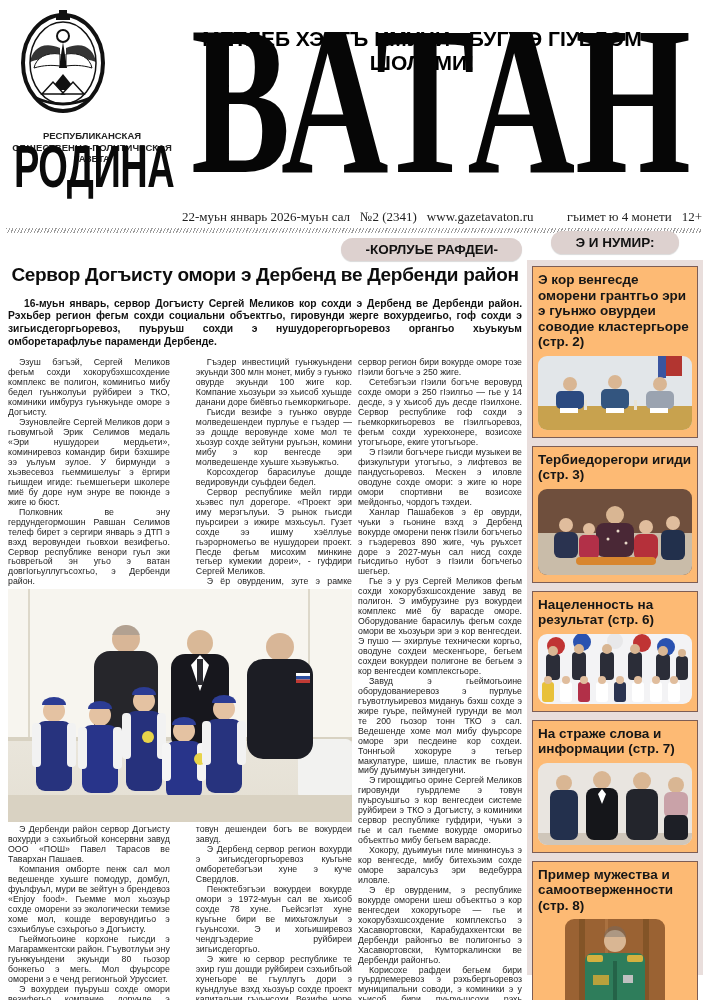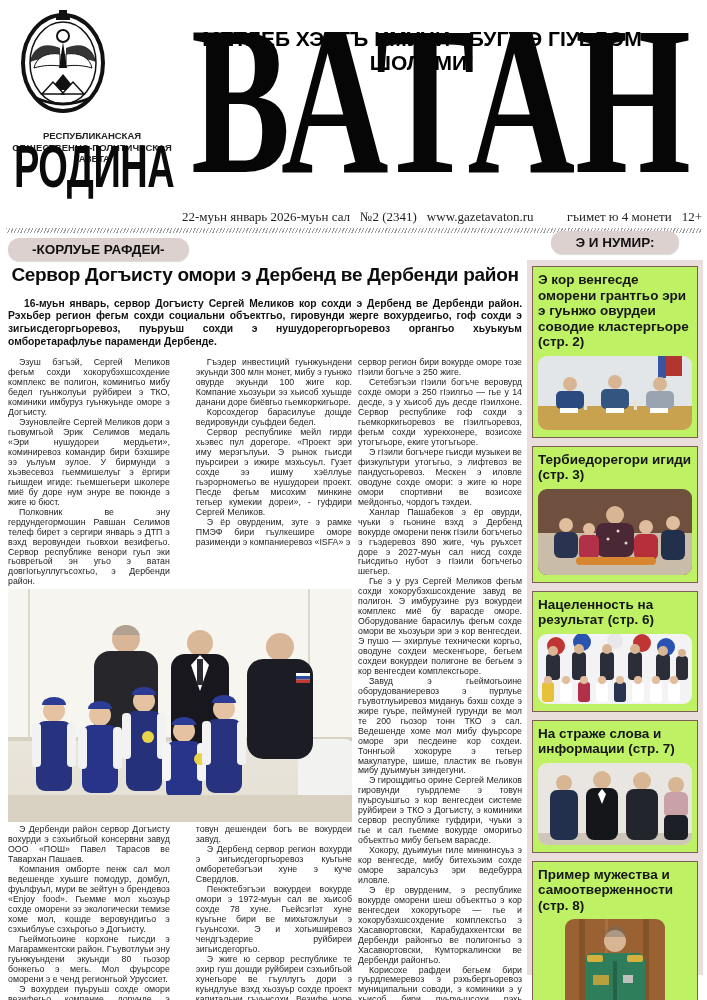--- a/index.html
+++ b/index.html
@@ -20,21 +20,21 @@
          transform:scaleY(1.42);transform-origin:center bottom;color:#060606;}
   .dateline{position:absolute;left:182px;top:209px;width:520px;display:flex;gap:10px;
             font-family:"Liberation Serif",serif;font-size:13px;color:#222;
             white-space:nowrap;}
   .dateline .sp{flex:1;}
   .mastrule{position:absolute;left:6px;top:228px;width:695px;height:5px;
             background:repeating-linear-gradient(115deg,#9d9d9d 0 1px,#ffffff 1px 3px);}
   
   .pill{background:#ddd1cf;border-radius:14px;padding:4px 24px;font-weight:700;
         font-size:13.5px;color:#111;box-shadow:0 1px 1px rgba(0,0,0,0.15);}
-  .pill-left{position:absolute;left:0;top:0;right:0;display:flex;justify-content:flex-start;}
+  .pill-left{position:absolute;left:0;top:0;right:0;display:flex;justify-content:flex-end;}
   
   .content{position:absolute;left:8px;top:238px;width:514px;}
   .headline{margin-top:26px;text-align:center;font-weight:700;font-size:19px;
             letter-spacing:-0.3px;line-height:21px;color:#0d0d0d;}
   .lede{margin-top:6px;font-weight:700;font-size:10.3px;line-height:12.6px;
         text-align:justify;text-indent:16px;color:#111;}
   .article-body{margin-top:5px;display:flex;gap:6px;}
   .leftTwo{width:344px;}
   .twocol{display:flex;gap:6px;}
   .twocol.top{height:229px;overflow:hidden;}
@@ -43,21 +43,21 @@
   .c3{width:164px;}
   .col p{margin:0;font-size:8.8px;line-height:9.95px;text-align:justify;
          text-indent:11px;color:#1d1d1d;}
   .col p.noind{text-indent:0;}
   .photo{width:344px;height:233px;margin:2px 0 3px 0;}
   .photo svg{display:block;}
   
   .pill-right{position:absolute;left:527px;top:231px;width:176px;display:flex;justify-content:center;}
   .sidebar{position:absolute;left:527px;top:260px;width:176px;height:715px;
            background:#e9dedc;padding:0;}
-  .sbox{margin:6px 5px 8px 5px;background:#bef264;border:1px solid #7d5d55;
+  .sbox{margin:6px 5px 8px 5px;background:#fdba74;border:1px solid #7d5d55;
         padding:5px 5px 7px 5px;}
   .sbox .stitle{font-weight:700;font-size:13.5px;line-height:15.5px;color:#161616;}
   .sphoto{margin-top:6px;border-radius:9px;overflow:hidden;}
   .sphoto svg{display:block;}
   .sphoto.center{margin-left:auto;margin-right:auto;}
 </style>
 </head>
 <body>
 
 <div class="page">
@@ -117,20 +117,21 @@
       <div class="leftTwo">
 
         <div class="twocol top">
           <div class="col c1">
             <p>Эзуш бэгъэй, Сергей Меликов фегьм сохди хокорубэхшсохдение комплекс ве полигон, коминигьо мибу бедел гуьнжолуьи руйбиреи э ТКО, коминики имбуруз гуьнжуьнде оморе э Догъисту.</p>
             <p>Эзуновлейге Сергей Меликов дори э гьовумгьой Эрик Селимов медаль «Эри нушудореи мердьети», коминиревоз командир бири бэхшире ээ уьлуьм эулое. У бирмунди э хьэвесевоз гьеммишелуьг э ёргири гьишдеи игиде: гьемшегьери школере миё бу доре нум энуре ве поюнде э жиге ю бюст.</p>
             <p>Полковник ве эну гердундегормошин Равшан Селимов телеф бирет э сергири январь э ДТП э вэхд веровундеи гьовхои везифегьо. Сервор республике венори гуьл эки гьоврегьой эн угьо э ватан довгIогьуллугъсохгьо, э Дербенди район.</p>
           </div>
           <div class="col c2">
             <p>Гъэдер инвестиций гуьнжуьндени экуьнди 300 млн монет, мибу э гуьнжо овурде экуьнди 100 жиге кор. Компание хьозуьри ээ хьисоб хуьшде данани доре биёвгьо гьемкоркигьоре.</p>
+            <p>Гьисди везифе э гуьнжо овурде молведешендеи пурлуье е гъэдер — ээ дощде веровунде хоме мол те хьозур сохде зейтуни руьгьэн, комини мибу э кор венгесде эри молведешенде хуьшге хьэвуьжгьо.</p>
             <p>Корсохдегор барасилуье дощде ведировунди суьфдеи бедел.</p>
             <p>Сервор республике мейл гирди хьэвес пул дорегоре. «Проект эри иму мерэгълуьи. Э рынок гьисди пуьрсиреи э ижире мэхьсуьл. Гузет сохде ээ ишму хэёллуье гьэрорномегьо ве нушудореи проект. Песде фегьм мисохим минкине тегьер кумекии дореи», - гуфдири Сергей Меликов.</p>
             <p>Э ёр овурденим, зуте э рамке ПМЭФ бири гъулкешире оморе разименди э компаниеревоз «ISFA» э</p>
           </div>
         </div>
 
         <div class="photo">
           <svg width="344" height="233" viewBox="0 0 344 233">
             <defs>
               <linearGradient id="wall" x1="0" y1="0" x2="0" y2="1">

